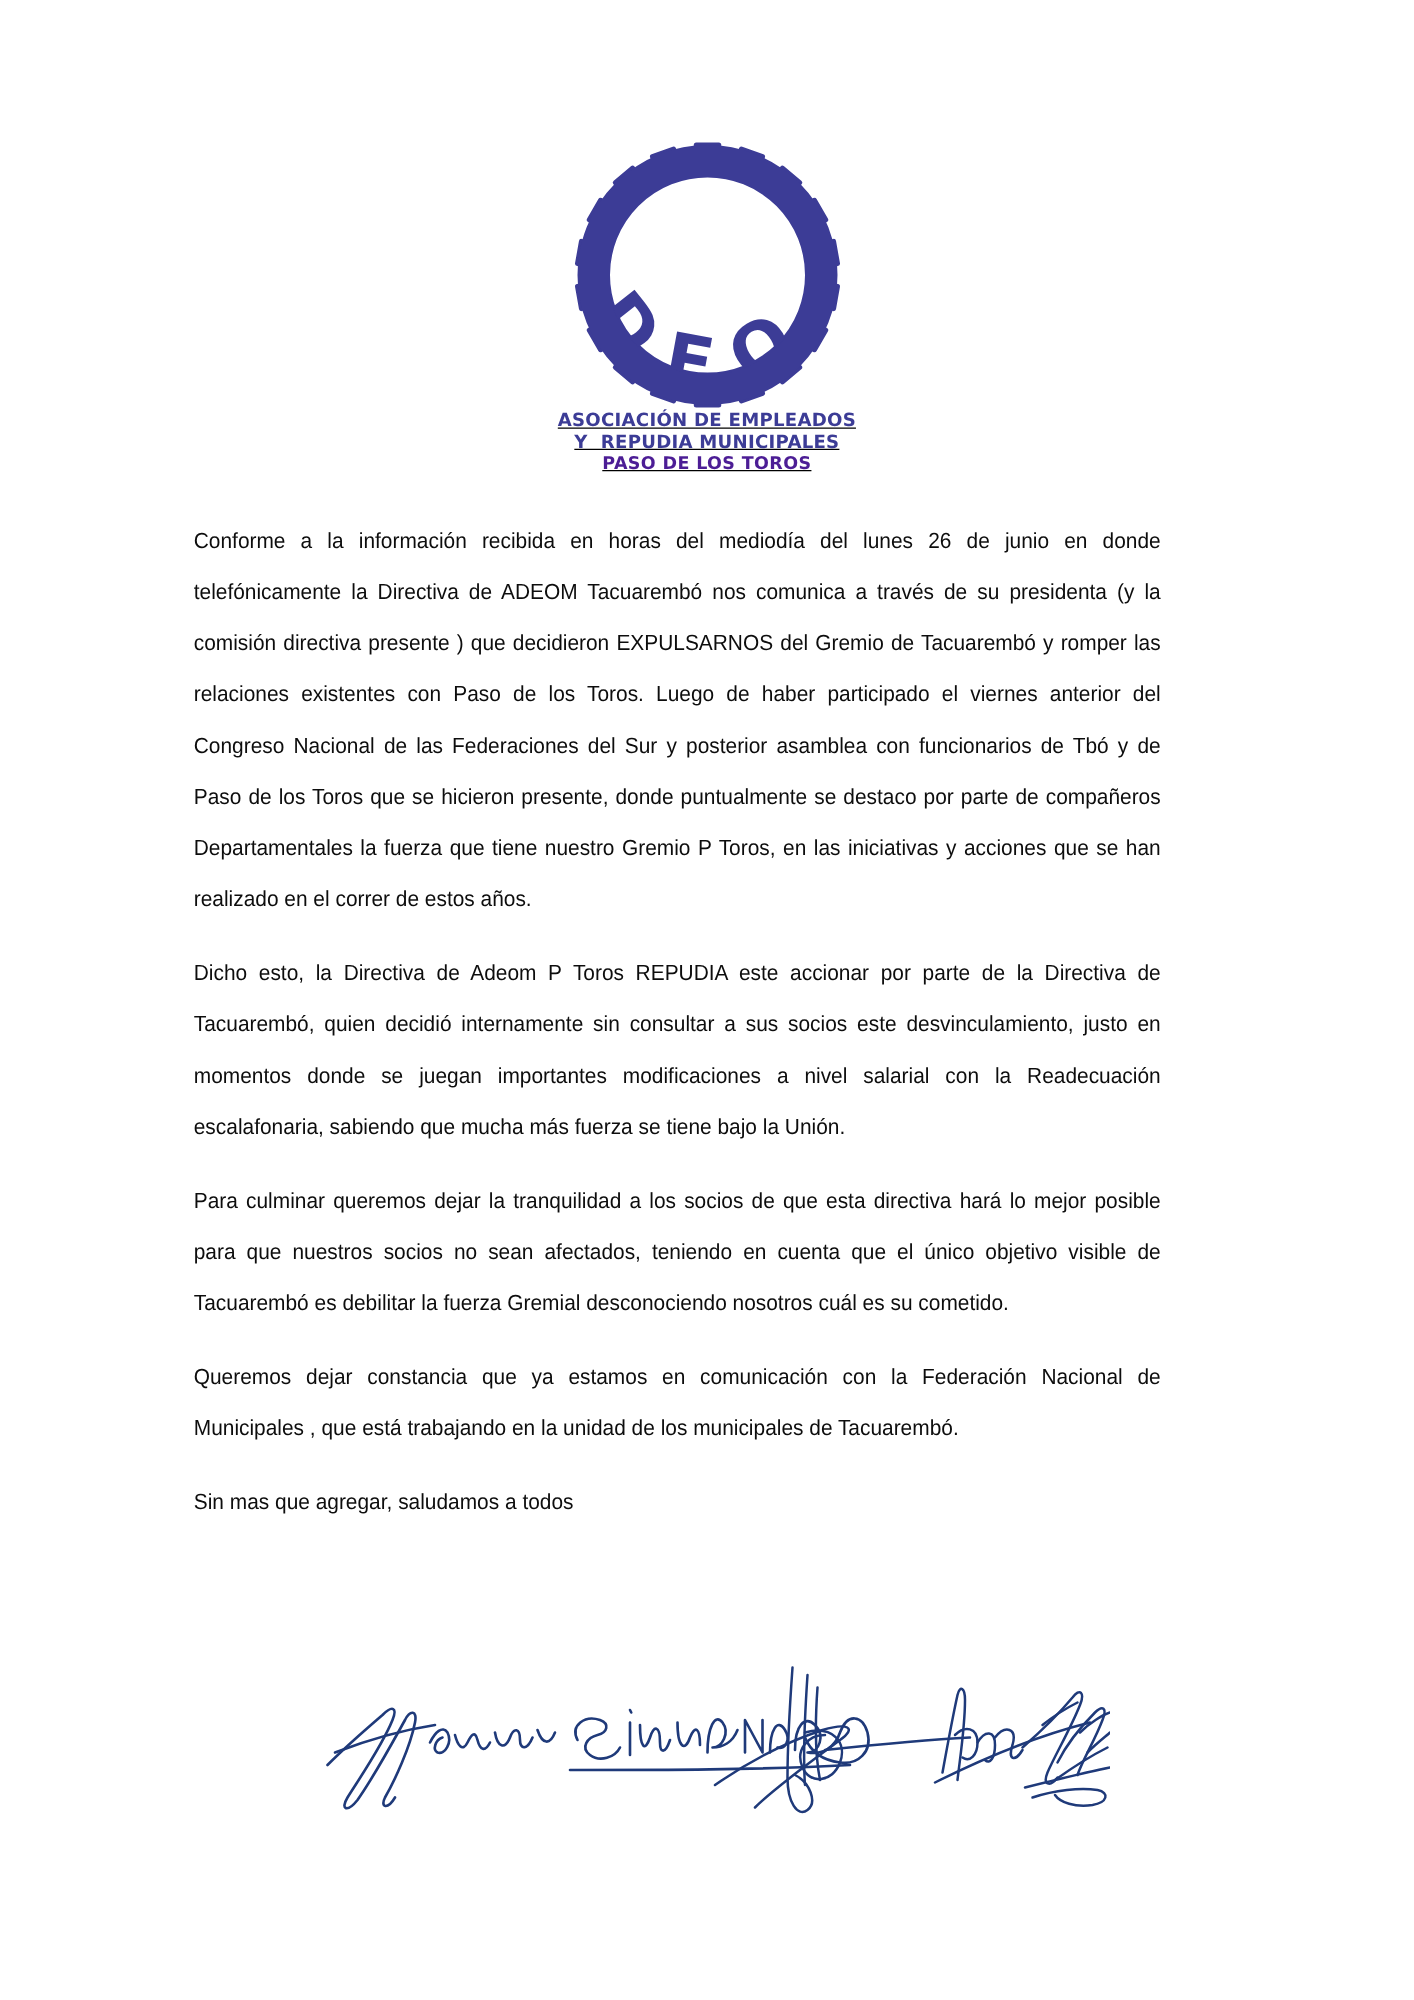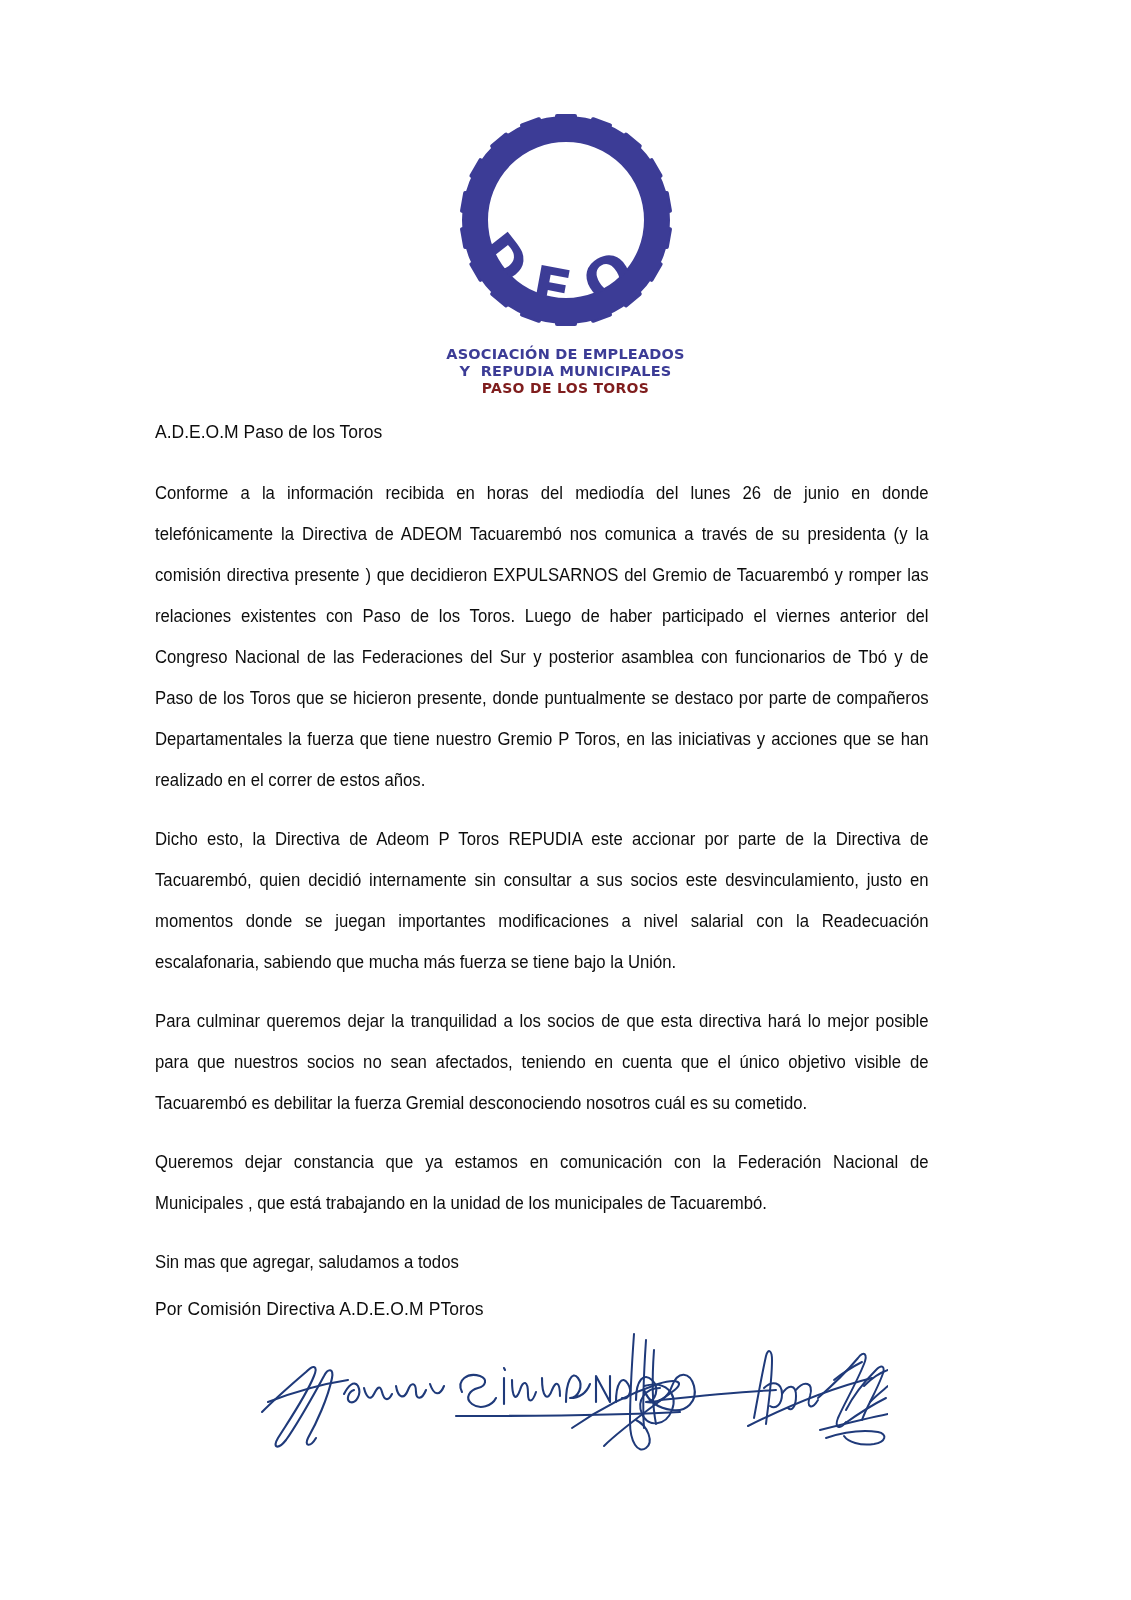--- a/index.html
+++ b/index.html
@@ -29,35 +29,36 @@
     display: flex;
     flex-direction: column;
     align-items: center;
   }
   .logo-mark {
     width: 216px;
     height: 216px;
     display: block;
   }
   .logo-caption {
-    margin-top: 18px;
+    margin-top: 1px;
     text-align: center;
     line-height: 1.18;
+    text-decoration: underline;
   }
   .logo-caption .cap-line {
     font-family: "DejaVu Sans", sans-serif;
     font-weight: bold;
     font-size: 14.5px;
     letter-spacing: 0.2px;
     color: #3c3c96;
     white-space: pre;
     display: block;
   }
   .logo-caption .cap-line.city {
-    color: #7f1d1d;
+    color: #4c1d95;
     font-size: 14px;
     letter-spacing: 0.3px;
     text-align: center;
   }
 
   
   .letter-body {
     position: absolute;
     left: 155px;
     top: 412px;
@@ -193,33 +194,31 @@
 
     <div class="logo-caption">
       <span class="cap-line">ASOCIACIÓN DE EMPLEADOS</span>
       <span class="cap-line">Y  REPUDIA MUNICIPALES</span>
       <span class="cap-line city">PASO DE LOS TOROS</span>
     </div>
   </div>
 
   <div class="letter-body">
 
-    <p class="para plain heading">A.D.E.O.M Paso de los Toros</p>
 
     <p class="para">Conforme a la información recibida en horas del mediodía del lunes 26 de junio en donde telefónicamente la Directiva de ADEOM Tacuarembó nos comunica a través de su presidenta (y la comisión directiva presente ) que decidieron EXPULSARNOS del Gremio de Tacuarembó y romper las relaciones existentes con Paso de los Toros. Luego de haber participado el viernes anterior del Congreso Nacional de las Federaciones del Sur y posterior asamblea con funcionarios de Tbó y de Paso de los Toros que se hicieron presente, donde puntualmente se destaco por parte de compañeros Departamentales la fuerza que tiene nuestro Gremio P Toros, en las iniciativas y acciones que se han realizado en el correr de estos años.</p>
 
     <p class="para">Dicho esto, la Directiva de Adeom P Toros REPUDIA este accionar por parte de la Directiva de Tacuarembó, quien decidió internamente sin consultar a sus socios este desvinculamiento, justo en momentos donde se juegan importantes modificaciones a nivel salarial con la Readecuación escalafonaria, sabiendo que mucha más fuerza se tiene bajo la Unión.</p>
 
     <p class="para">Para culminar queremos dejar la tranquilidad a los socios de que esta directiva hará lo mejor posible para que nuestros socios no sean afectados, teniendo en cuenta que el único objetivo visible de Tacuarembó es debilitar la fuerza Gremial desconociendo nosotros cuál es su cometido.</p>
 
     <p class="para">Queremos dejar constancia que ya estamos en comunicación con la Federación Nacional de Municipales , que está trabajando en la unidad de los municipales de Tacuarembó.</p>
 
     <p class="para plain closing">Sin mas que agregar, saludamos a todos</p>
 
-    <p class="para plain signoff">Por Comisión Directiva A.D.E.O.M PToros</p>
   </div>
 
   <div class="signature-block">
     <svg class="signature-svg" viewBox="0 0 640 160" aria-hidden="true">
       <g fill="none" stroke="#1f3a7a" stroke-linecap="round" stroke-linejoin="round">
 
         <g stroke-width="2.1">
           <path d="M14 106 C 28 92, 44 78, 58 66 C 66 58, 70 60, 66 70
                    C 58 90, 40 116, 30 132 C 24 142, 30 144, 38 134
                    C 52 114, 66 88, 76 70 C 80 62, 86 62, 84 72

